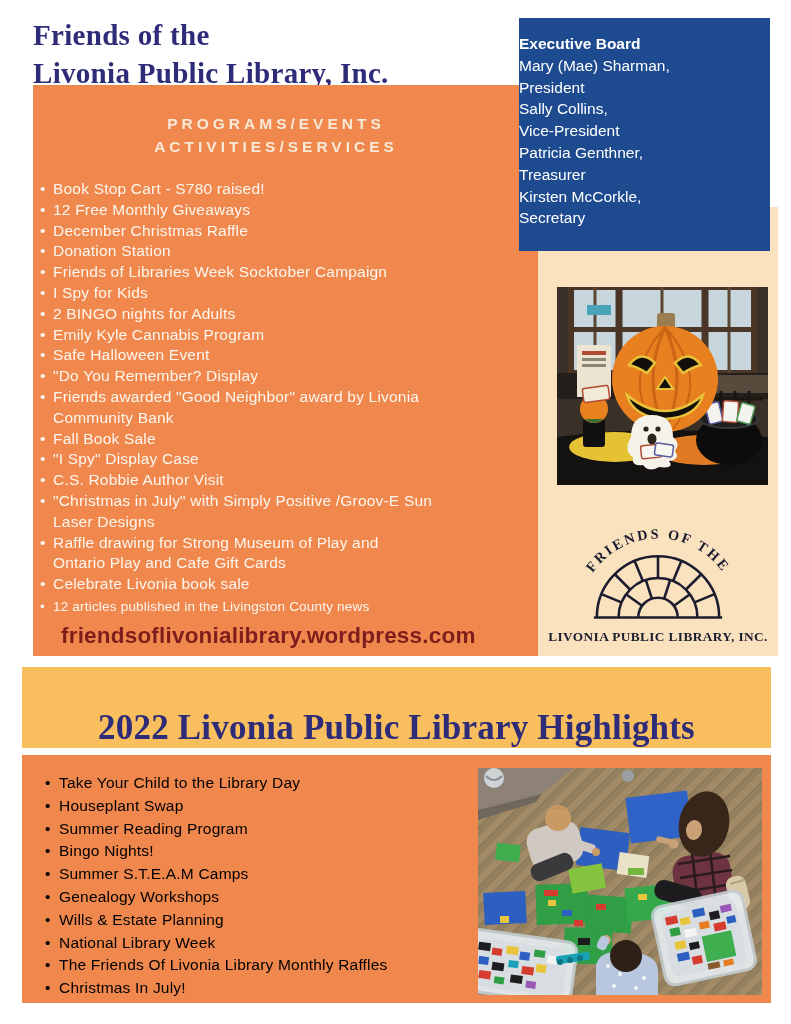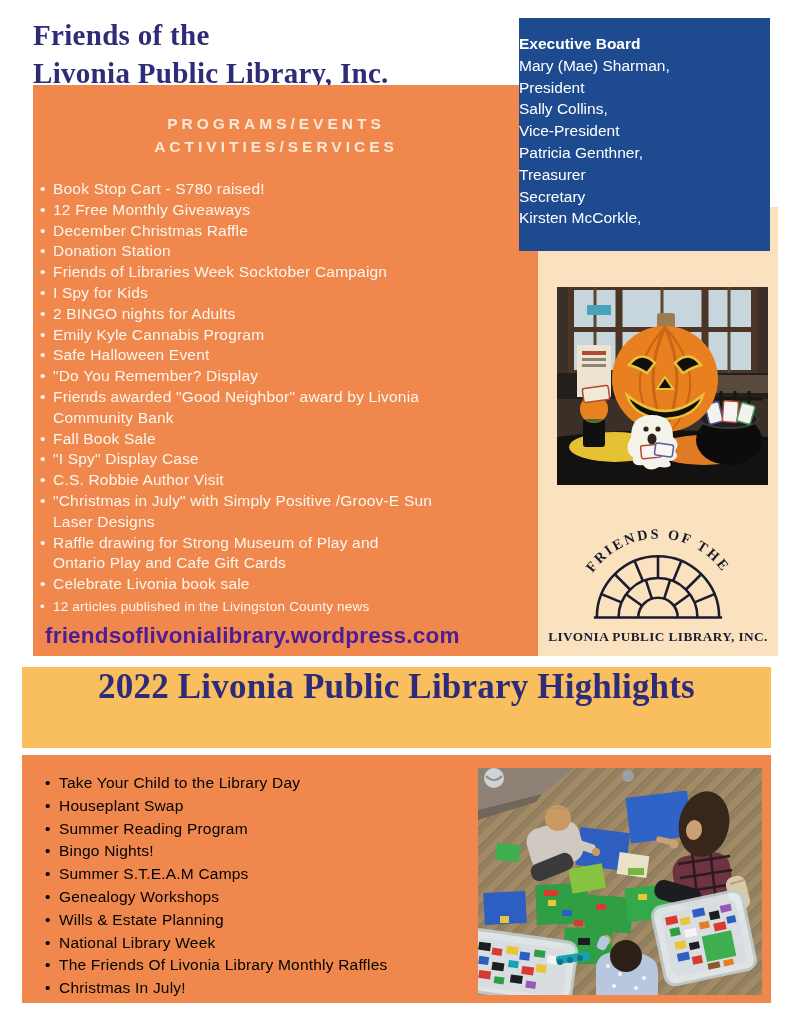--- a/index.html
+++ b/index.html
@@ -44,38 +44,38 @@
   .activities-list li {
     position:relative; color:#fdf6ee;
     font-size:15.5px; line-height:20.8px; letter-spacing:0.2px;
   }
   .activities-list li::before {
     content:"\2022"; position:absolute; left:-13px; top:0;
   }
   .activities-list li.wrap { white-space:pre-line; }
   .activities-list li.small { font-size:13.5px; line-height:19px; margin-top:2px; }
   .website-url {
-    position:absolute; left:12px; bottom:7px;
-    color:#4c1d95; font-weight:700; font-size:22.5px; letter-spacing:0.2px;
+    position:absolute; left:28px; bottom:7px;
+    color:#7f1d1d; font-weight:700; font-size:22.5px; letter-spacing:0.2px;
   }
 
   
   .peach-panel {
     position:absolute; left:538px; top:207px; width:240px; height:449px;
     background:#fbe2bf; z-index:2;
   }
   .photo-halloween {
     position:absolute; left:19px; top:80px; width:211px; height:198px;
   }
   .logo-box { position:absolute; left:10px; top:296px; width:220px; height:148px; }
 
   
   .highlights-band {
     position:absolute; left:22px; top:667px; width:749px; height:81px;
-    background:#f9bf5e; display:flex; align-items:flex-start; justify-content:center;
+    background:#f9bf5e; display:flex; align-items:flex-end; justify-content:center;
   }
   .highlights-title {
     font-family:"Liberation Serif", serif; font-weight:700;
     font-size:35px; color:#2e2b78; letter-spacing:0.2px;
   }
 
   
   .bottom-panel {
     position:absolute; left:22px; top:755px; width:749px; height:248px;
     background:#f0884e;
@@ -232,22 +232,22 @@
 </div>
 
 <div class="exec-board">
   <div class="eb-title">Executive Board</div>
   <div>Mary (Mae) Sharman,</div>
   <div>President</div>
   <div>Sally Collins,</div>
   <div>Vice-President</div>
   <div>Patricia Genthner,</div>
   <div>Treasurer</div>
+  <div>Kirsten McCorkle,</div>
   <div>Secretary</div>
-  <div>Kirsten McCorkle,</div>
 </div>
 
 <div class="highlights-band">
   <div class="highlights-title">2022 Livonia Public Library Highlights</div>
 </div>
 
 <div class="bottom-panel">
   <ul class="highlights-list">
     <li>Take Your Child to the Library Day</li>
     <li>Houseplant Swap</li>

